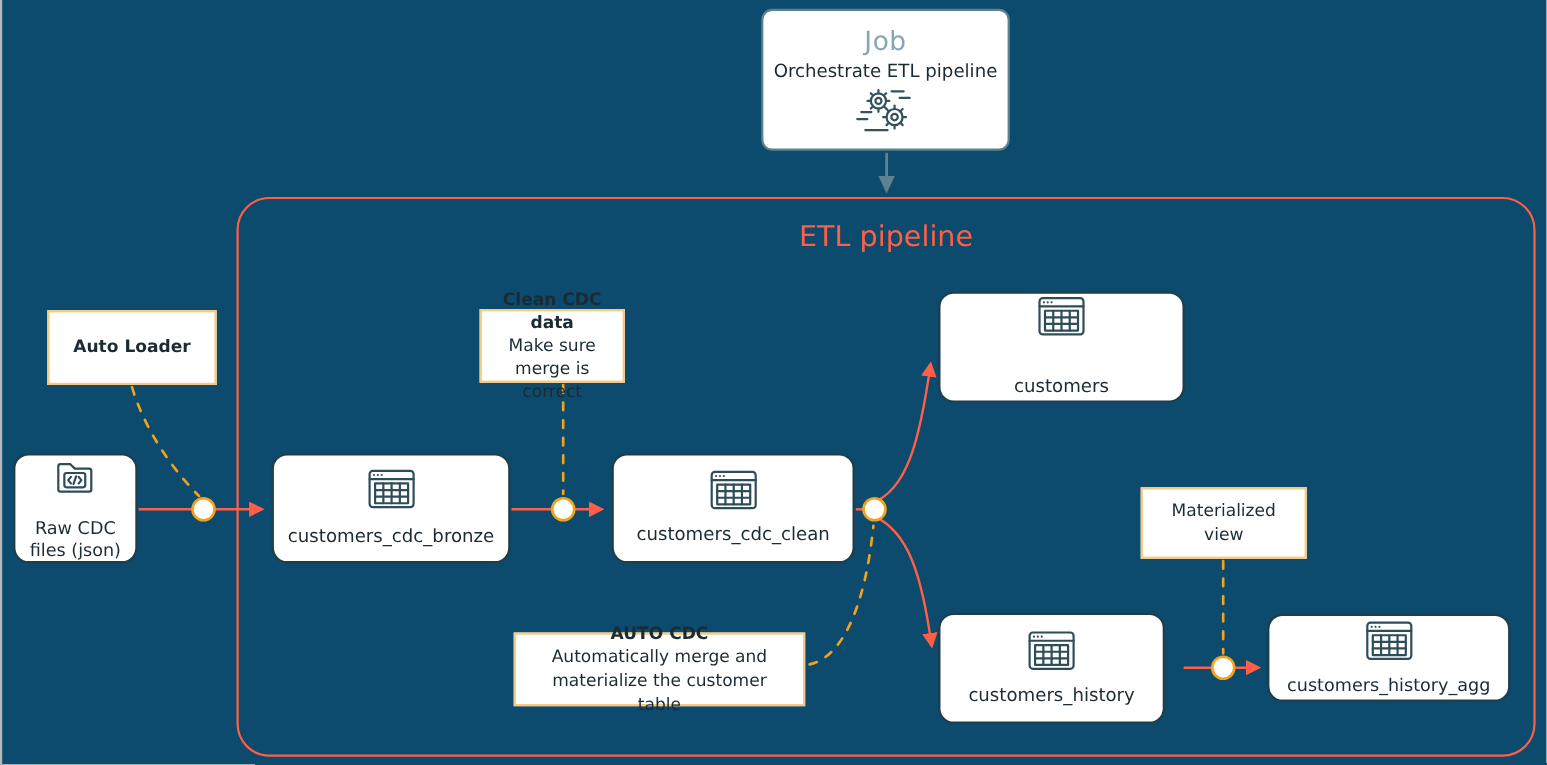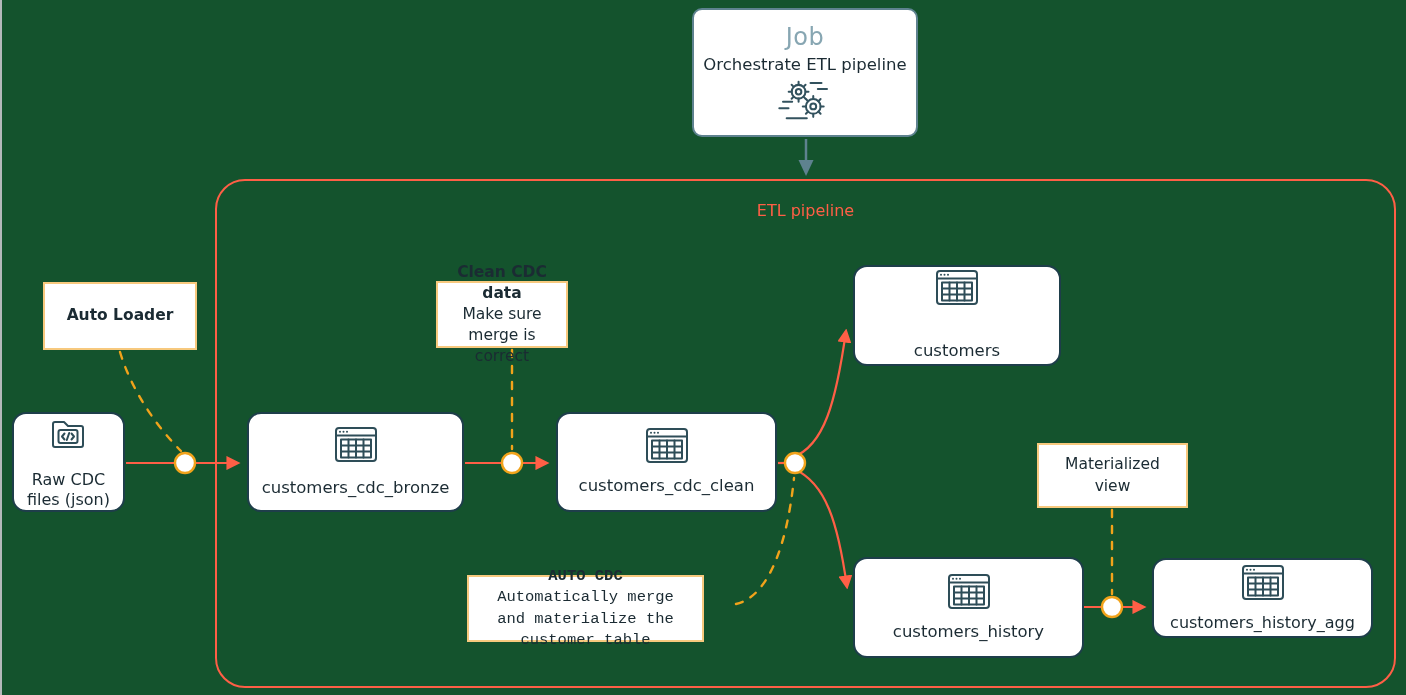--- a/index.html
+++ b/index.html
@@ -1,61 +1,61 @@
 <!DOCTYPE html>
 <html><head>
 <meta charset="utf-8">
 <style>
   * { margin: 0; padding: 0; box-sizing: border-box; }
   html,body { background:#ffffff; }
   body { font-family: "DejaVu Sans", "Liberation Sans", sans-serif; color:#1b2b33; }
 
-  .canvas { position:relative; width:1406px; height:695px; background:#14532d; overflow:hidden; }
+  .canvas { position:relative; width:1406px; height:695px; background:#0c4a6e; overflow:hidden; }
   .screen-edge { position:absolute; left:0; top:0; width:2px; height:695px; background:#b4b8ba; }
 
   svg.connectors { position:absolute; left:0; top:0; width:1406px; height:695px; }
 
   
   .job-box { position:absolute; left:692px; top:8px; width:226px; height:129px;
     background:#fff; border:2px solid #5e828f; border-radius:10px;
     display:flex; flex-direction:column; align-items:center; justify-content:center; gap:4px; }
   .job-title { font-size:24px; color:#87a6b2; font-weight:500; letter-spacing:.5px; }
   .job-subtitle { font-size:16.5px; color:#1b2b33; }
 
   
   .pipeline { position:absolute; left:215px; top:179px; width:1181px; height:509px;
     border:2px solid #ff5f46; border-radius:30px; background:transparent; }
   .pipeline-title { position:absolute; top:20px; left:0; right:0; text-align:center;
-    font-size:16px; color:#ff5f46; font-weight:500; }
+    font-size:26px; color:#ff5f46; font-weight:500; }
 
   
   .node { position:absolute; background:#fff; border:2px solid #1e3e4a; border-radius:14px;
     display:flex; flex-direction:column; align-items:center; justify-content:center; gap:9px; }
   .node-label { font-size:16.5px; color:#1b2b33; text-align:center; line-height:1.25; }
   .node-raw        { left:12px;   top:412px; width:113px; height:100px; gap:19px; }
   .node-raw .node-label { font-size:16px; }
   .node-bronze     { left:247px;  top:412px; width:217px; height:100px;gap:12px; }
   .node-clean      { left:556px;  top:412px; width:221px; height:100px; }
-  .node-customers  { left:853px;  top:265px; width:208px; height:101px;gap:32px; }
-  .node-history    { left:853px;  top:557px; width:231px; height:101px; }
+  .node-customers  { left:853px;  top:265px; width:224px; height:101px;gap:32px; }
+  .node-history    { left:853px;  top:557px; width:206px; height:101px; }
   .node-agg        { left:1152px; top:558px; width:221px; height:80px; }
   .node-agg .node-label { font-size:16px; }
 
   .icon-stroke { stroke:#2e4d58; fill:none; stroke-width:2; stroke-linecap:round; stroke-linejoin:round; }
   .icon-fill   { fill:#2e4d58; }
   .gear-stroke { stroke:#33525e; fill:none; stroke-width:2.2; stroke-linecap:round; stroke-linejoin:round; }
 
   
   .callout { position:absolute; background:#fff; border:2px solid #f7c97e;
     display:flex; flex-direction:column; align-items:center; justify-content:center;
     text-align:center; font-size:15.5px; line-height:1.36; color:#1b2b33; padding:2px 14px; }
   .callout-title { font-weight:700; }
   .callout-auto-loader { left:43px;   top:282px; width:154px; height:68px; }
   .callout-clean-cdc   { left:436px;  top:281px; width:132px; height:67px; }
-  .callout-auto-cdc    { left:467px;  top:575px; width:237px; height:67px;font-family:Liberation Mono, monospace; }
+  .callout-auto-cdc    { left:467px;  top:575px; width:265px; height:67px; }
   .callout-mat-view    { left:1037px; top:443px; width:151px; height:65px; }
 
   .red-line   { stroke:#ff5f46; stroke-width:2.2; fill:none; }
   .steel-line { stroke:#5e828f; stroke-width:2.5; fill:none; }
   .dash-line  { stroke:#f1a31b; stroke-width:2.4; fill:none; stroke-dasharray:7 9; stroke-linecap:round; }
   .junction   { stroke:#f1a31b; stroke-width:2.4; fill:#ffffff; }
 </style>
 </head>
 <body>
 

